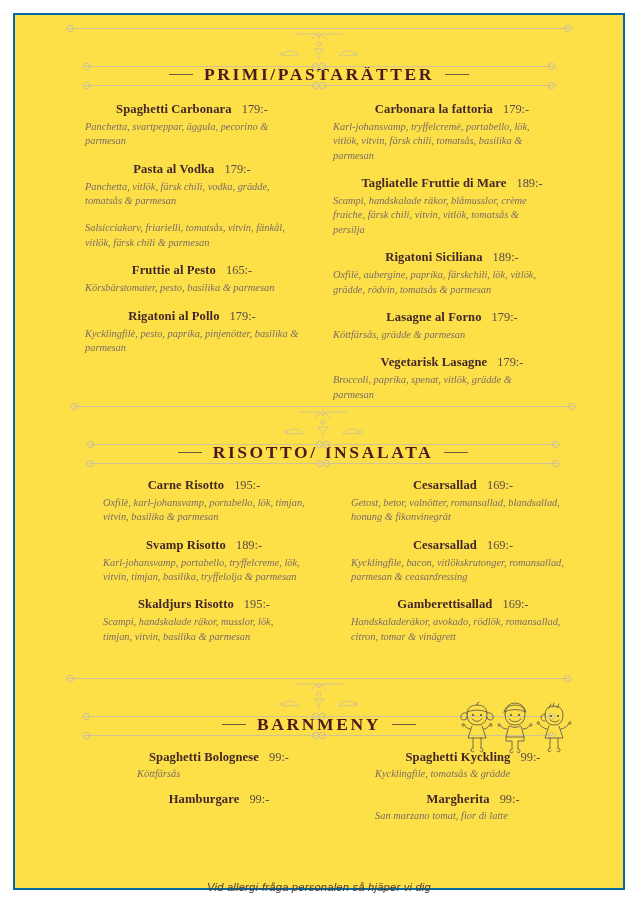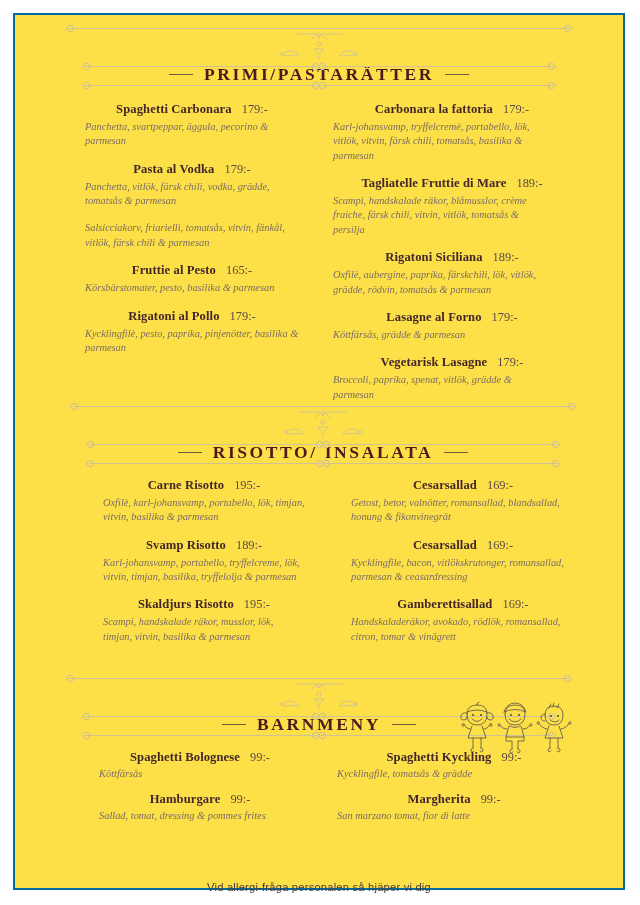--- a/index.html
+++ b/index.html
@@ -167,40 +167,41 @@
   .sec-primi .col.left  { padding-left: 70px; padding-right: 20px; }
   .sec-primi .col.right { padding-left: 14px; padding-right: 52px; }
   .sec-primi .item { margin-bottom: 13px; }
 
   .sec-risotto .col.left  { padding-left: 84px; padding-right: 18px; }
   .sec-risotto .col.right { padding-left: 28px; padding-right: 52px; }
   .sec-risotto .item { margin-bottom: 13px; }
 
   .sec-barn .col.left  { padding-left: 84px; padding-right: 18px; }
   .sec-barn .col.right { padding-left: 18px; padding-right: 52px; }
-  .sec-barn .item { margin-bottom: 11px; }
+  .sec-barn .item { margin-bottom: 11px; margin-left: 38px; }
   .sec-barn .item-desc { margin-top: 2px; }
 
   
   .kids-art {
     position: absolute;
     right: 38px;
     top: 678px;
     width: 128px;
     height: 70px;
   }
 
   
   .footer-note {
     position: absolute;
     left: 0;
     right: 0;
     top: 866px;
     text-align: center;
     font-family: "Liberation Sans", sans-serif;
+    font-style: italic;
     font-size: 11.2px;
     color: #4a3b38;
     letter-spacing: 0.2px;
   }
 
   
   #sec-primi   { position: absolute; left: 0; top: 13px;  width: 100%; }
   #sec-risotto { position: absolute; left: 4px; top: 391px; width: 100%; }
   #sec-barn    { position: absolute; left: 0; top: 663px; width: 100%; }
 </style>
@@ -445,21 +446,20 @@
               <span class="item-name">Spaghetti Bolognese</span>
               <span class="item-price">99:-</span>
             </div>
             <div class="item-desc">Köttfärsås</div>
           </div>
           <div class="item">
             <div class="item-head">
               <span class="item-name">Hamburgare</span>
               <span class="item-price">99:-</span>
             </div>
-            <div class="item-desc">Sallad, tomat, dressing &amp; pommes frites</div>
           </div>
         </div>
 
         <div class="col right">
           <div class="item">
             <div class="item-head">
               <span class="item-name">Spaghetti Kyckling</span>
               <span class="item-price">99:-</span>
             </div>
             <div class="item-desc">Kycklingfile, tomatsås &amp; grädde</div>

